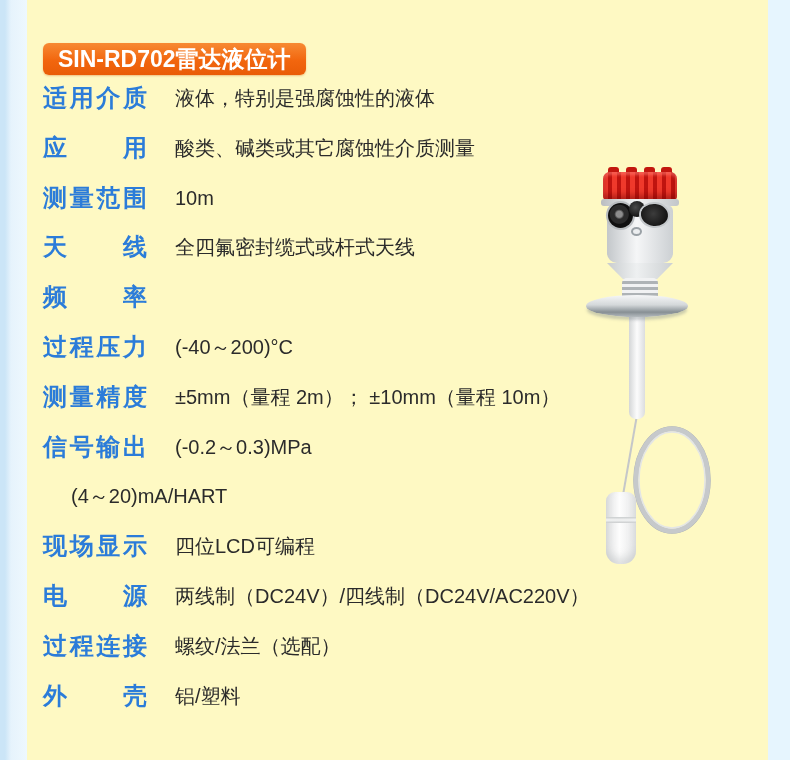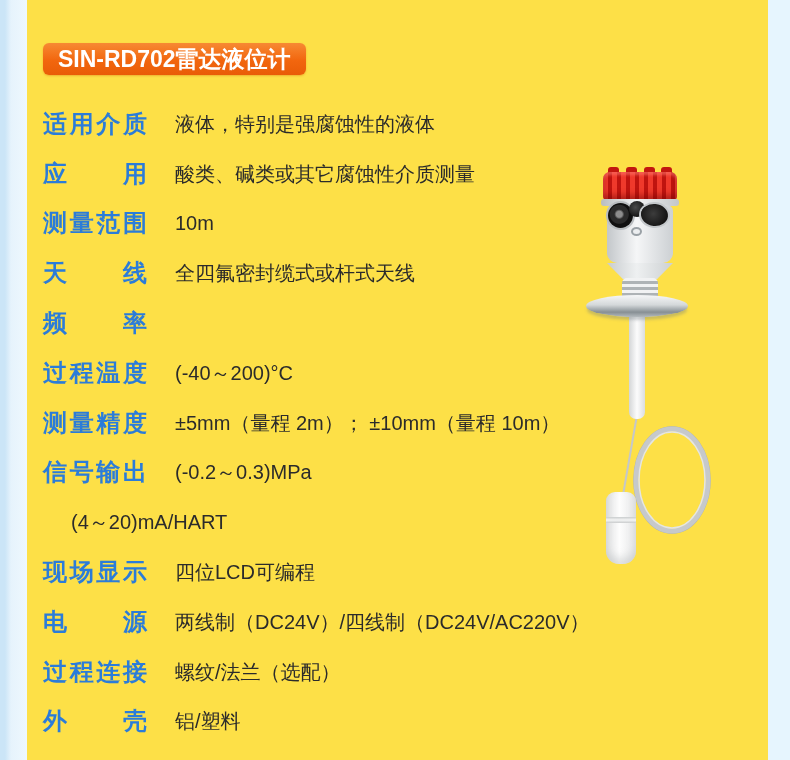--- a/index.html
+++ b/index.html
@@ -14,39 +14,39 @@
   .strip-left {
     position:absolute; left:0; top:0; bottom:0; width:27px;
     background:linear-gradient(90deg,#cbe5f7 0,#cbe5f7 5px,#e6f3fc 11px,#eef8fe 27px);
   }
   .strip-right {
     position:absolute; right:0; top:0; bottom:0; width:22px;
     background:#e6f5fe;
   }
   .card {
     position:absolute; left:27px; right:22px; top:0; bottom:0;
-    background:#fde047;
+    background:#fef9c3;
     padding-left:46px;
   }
   .badge {
     position:absolute; left:16px; top:43px;
     height:32px; padding:0 15px;
     display:flex; align-items:center;
     background:linear-gradient(180deg,#f78a33 0%,#f2660e 55%,#e95c07 100%);
     border-radius:6px;
     color:#ffffff; font-weight:bold; font-size:23px;
     box-shadow:0 1px 2px rgba(210,90,10,.35);
     white-space:nowrap;
   }
   .spec-list {
     position:absolute; left:16px; top:86px; width:585px;
   }
   .spec-row {
     height:49.8px;
-    display:flex; align-items:flex-end;
+    display:flex; align-items:flex-start;
     white-space:nowrap;
   }
   .spec-label {
     width:104px; flex:0 0 104px;
     font-size:24px; font-weight:bold; color:#2b7cd9;
     text-align:justify; text-align-last:justify;
     line-height:1;
   }
   .spec-value {
     margin-left:28px;
@@ -149,21 +149,21 @@
         <div class="spec-value">10m</div>
       </div>
       <div class="spec-row">
         <div class="spec-label">天线</div>
         <div class="spec-value">全四氟密封缆式或杆式天线</div>
       </div>
       <div class="spec-row">
         <div class="spec-label">频率</div>
       </div>
       <div class="spec-row">
-        <div class="spec-label">过程温度</div>
+        <div class="spec-label">过程压力</div>
         <div class="spec-value">(-40～200)°C</div>
       </div>
       <div class="spec-row">
         <div class="spec-label">测量精度</div>
         <div class="spec-value">±5mm（量程 2m）； ±10mm（量程 10m）</div>
       </div>
       <div class="spec-row">
         <div class="spec-label">信号输出</div>
         <div class="spec-value">(-0.2～0.3)MPa</div>
       </div>

